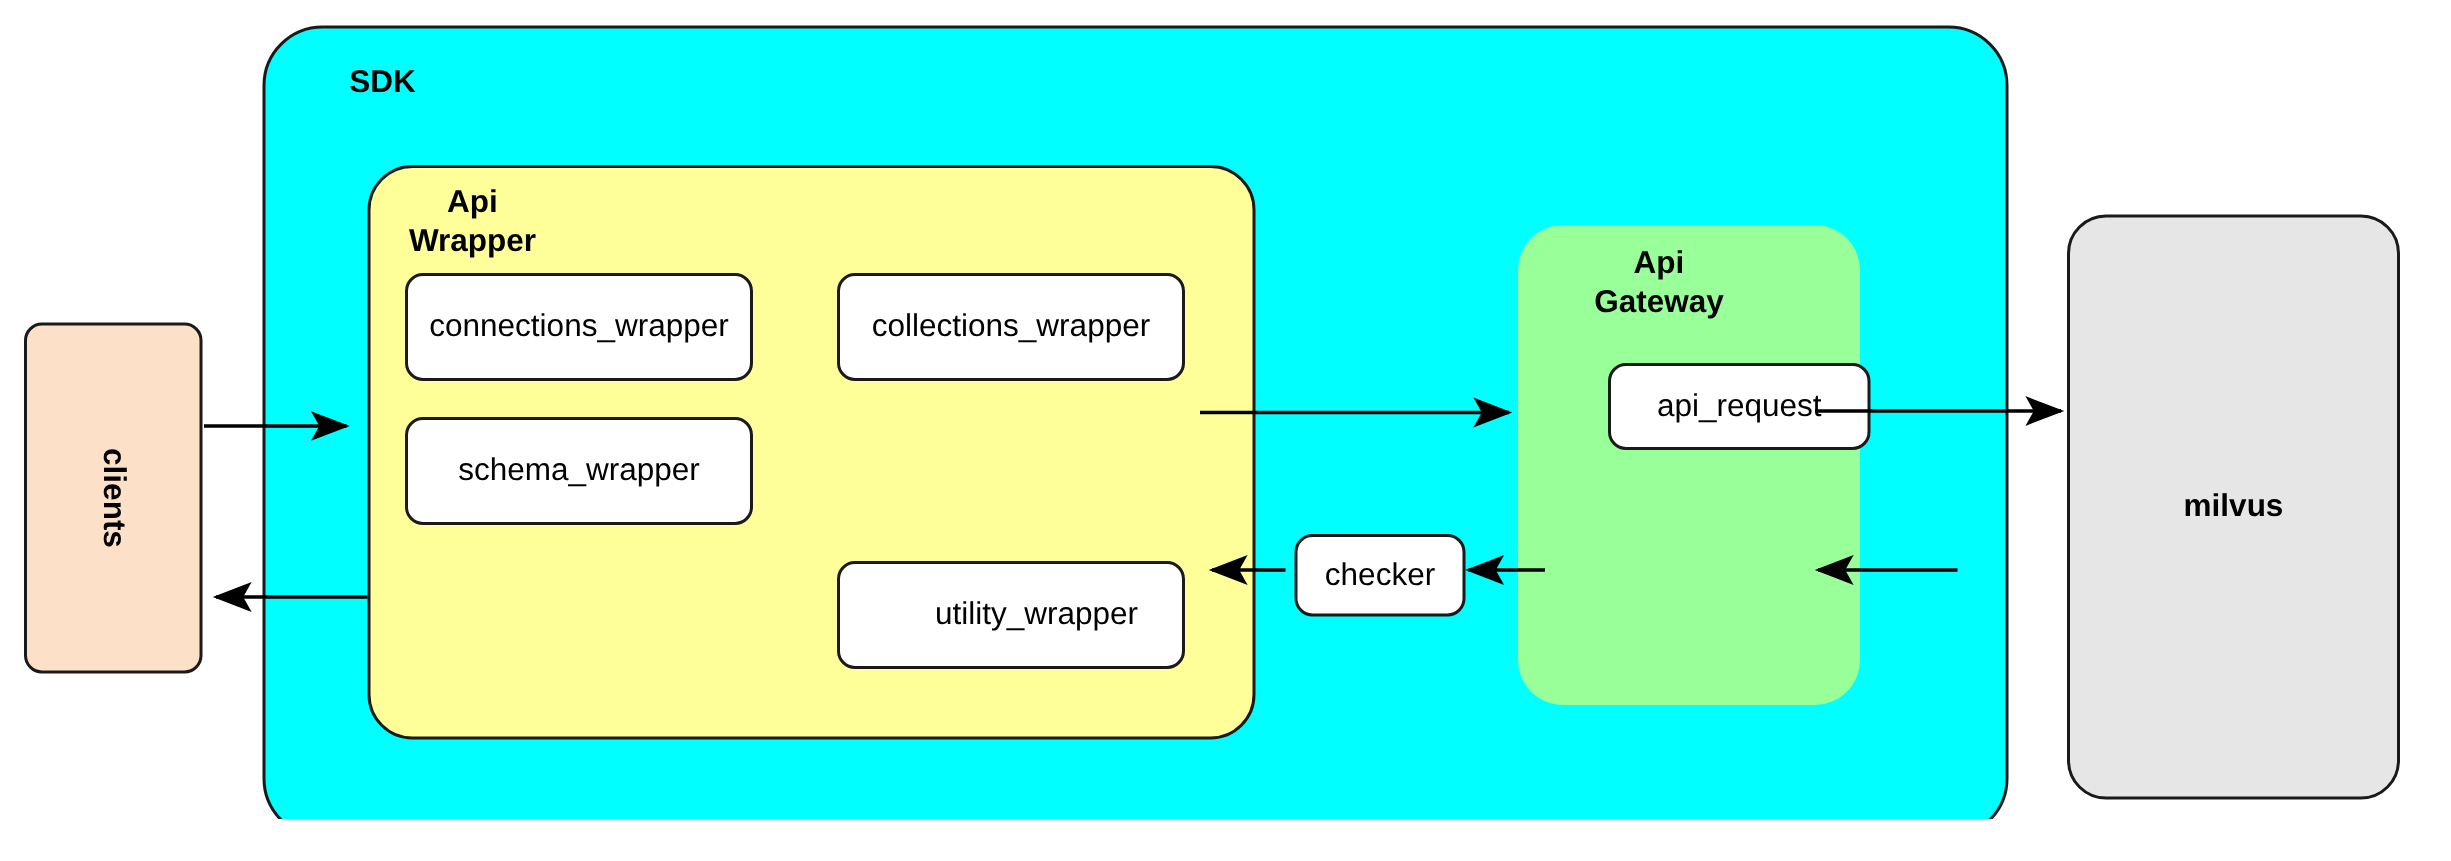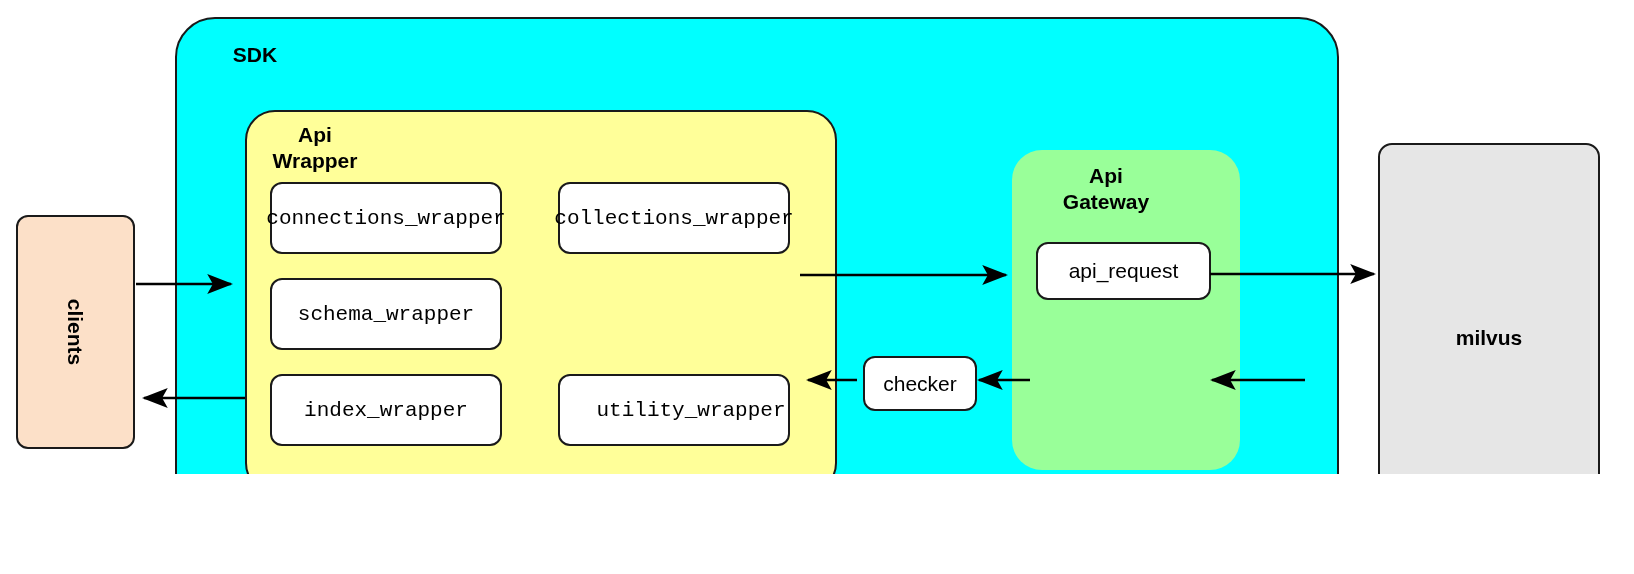--- a/index.html
+++ b/index.html
@@ -6,21 +6,21 @@
     margin: 0;
     padding: 0;
     background: #ffffff;
   }
   body {
     font-family: "Liberation Sans", sans-serif;
   }
   #stage {
     position: relative;
     width: 1634px;
-    height: 474px;
+    height: 546px;
     background: #ffffff;
     overflow: hidden;
   }
   .box {
     position: absolute;
     box-sizing: border-box;
     border: 2px solid #1a1a1a;
     display: flex;
     align-items: center;
     justify-content: center;
@@ -89,33 +89,33 @@
     background: #ffffff;
     border-radius: 12px;
     font-size: 21px;
     font-weight: normal;
   }
 
   
   .wrap-cell {
     width: 232px;
     height: 72px;
-    font-family: Liberation Mono, monospace;
   }
   #node-connections { left: 23px;  top: 70px;  }
   #node-collections { left: 311px; top: 70px;  }
   #node-schema      { left: 23px;  top: 166px; }
   #node-partition   { left: 311px; top: 166px; }
   #node-index       { left: 23px;  top: 262px; }
   #node-utility     { left: 311px; top: 262px; padding-left: 34px; }
 
   
   .gw-cell {
     width: 175px;
     height: 58px;
+    margin-left: 36px;
   }
   #node-api-request  { left: 24px; top: 92px;  }
   #node-api-response { left: 24px; top: 200px; }
 
   
   #clients-box {
     left: 16px;
     top: 215px;
     width: 119px;
     height: 234px;
@@ -136,21 +136,21 @@
     background: #ffffff;
     border-radius: 12px;
     font-size: 21px;
   }
   #milvus-box {
     left: 1378px;
     top: 143px;
     width: 222px;
     height: 390px;
     background: #e6e6e6;
-    border-radius: 14px;
+    border-radius: 26px;
     font-weight: bold;
     font-size: 21px;
   }
 
   
   #connectors {
     position: absolute;
     left: 0;
     top: 0;
     width: 1634px;
@@ -171,23 +171,20 @@
 Wrapper</div>
 
       <div class="box node wrap-cell" id="node-connections">
         <span>connections_wrapper</span>
       </div>
       <div class="box node wrap-cell" id="node-schema">
         <span>schema_wrapper</span>
       </div>
       <div class="box node wrap-cell" id="node-collections">
         <span>collections_wrapper</span>
-      </div>
-      <div class="box node wrap-cell" id="node-index">
-        <span>index_wrapper</span>
       </div>
       <div class="box node wrap-cell" id="node-utility">
         <span>utility_wrapper</span>
       </div>
     </div>
 
     <div class="box" id="checker-box" style="left:686px; top:337px;align-items:center;">
       <span>checker</span>
     </div>
 

